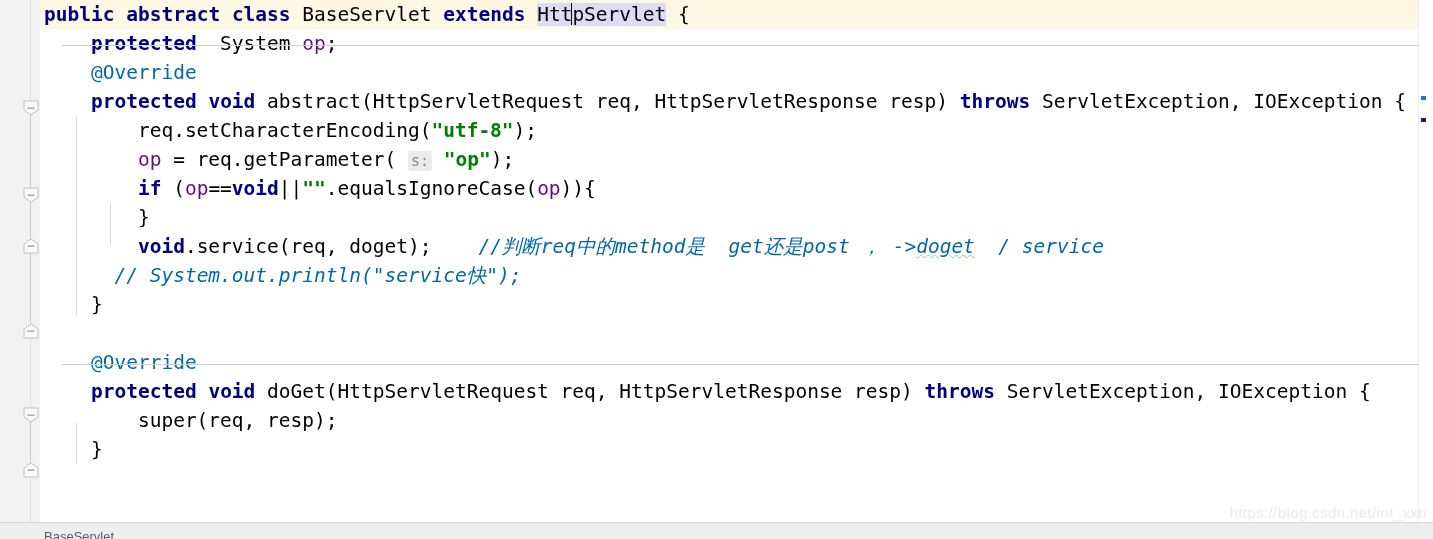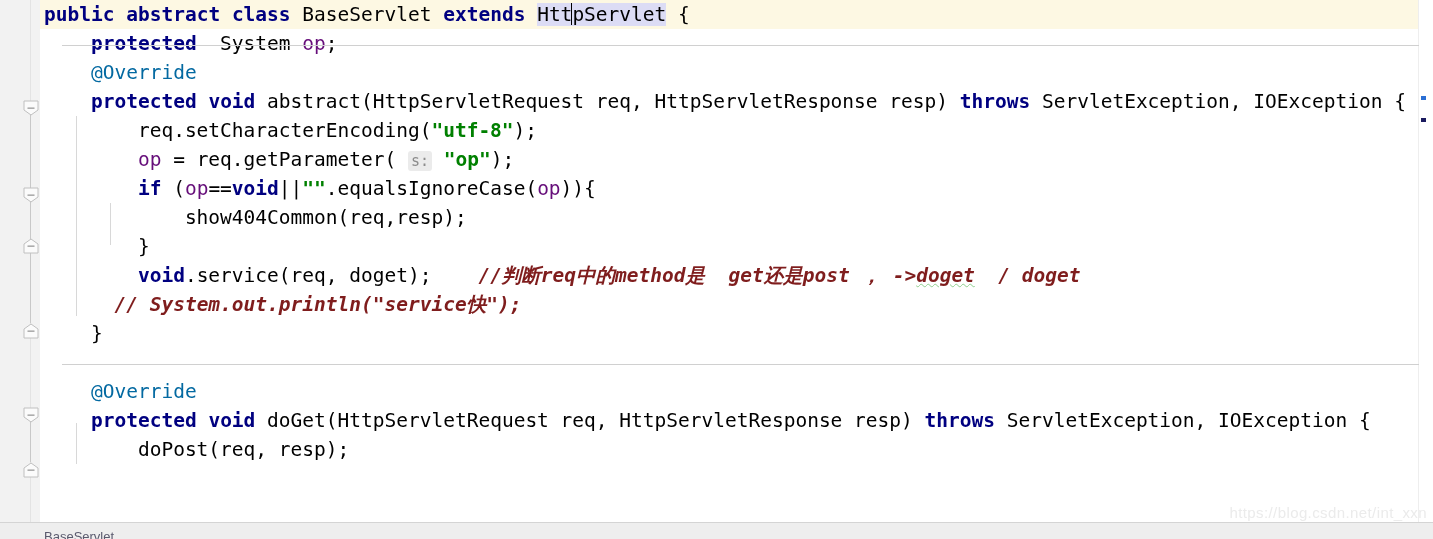--- a/index.html
+++ b/index.html
@@ -47,21 +47,21 @@
   }
 
   
   .iguide{
     position:absolute;width:1px;background:#d8d8d8;z-index:1;
   }
 
   
   .kw   {color:#000080;font-weight:bold;}
   .str  {color:#008000;font-weight:bold;}
-  .cmt  {color:#7f1d1d;font-style:italic;font-weight:bold;}
+  .cmt  {color:#0369a1;font-style:italic;}
   .ann  {color:#0369a1;}
   .fld  {color:#660e7a;font-weight:normal;}
   .pln  {color:#000000;}
   .hl   {background:#dcdcf5;}
   .hint {
     background:#ebebeb;color:#8c8c8c;border-radius:3px;
     font-size:15px;padding:1px 3px;font-style:normal;
   }
   .squig{
     text-decoration:underline;
@@ -160,29 +160,28 @@
     <div class="sep" style="top:364px;"></div>
 
     <div id="code-lines">
         <div class="line current"><span class="txt"><span class="kw">public</span><span class="pln"> </span><span class="kw">abstract</span><span class="pln"> </span><span class="kw">class</span><span class="pln"> BaseServlet </span><span class="kw">extends</span><span class="pln"> </span><span class="pln hl">Htt</span><span class="caret"></span><span class="pln hl">pServlet</span><span class="pln"> {</span></span></div>
         <div class="line"><span class="txt"><span class="pln">    </span><span class="kw">protected</span><span class="pln">  System </span><span class="fld">op</span><span class="pln">;</span></span></div>
         <div class="line"><span class="txt"><span class="pln">    </span><span class="ann">@Override</span></span></div>
         <div class="line"><span class="txt"><span class="pln">    </span><span class="kw">protected</span><span class="pln"> </span><span class="kw">void</span><span class="pln"> abstract(HttpServletRequest req, HttpServletResponse resp) </span><span class="kw">throws</span><span class="pln"> ServletException, IOException {</span></span></div>
         <div class="line"><span class="txt"><span class="pln">        req.setCharacterEncoding(</span><span class="str">"utf-8"</span><span class="pln">);</span></span></div>
         <div class="line"><span class="txt"><span class="pln">        </span><span class="fld">op</span><span class="pln"> = req.getParameter( </span><span class="hint">s:</span><span class="pln"> </span><span class="str">"op"</span><span class="pln">);</span></span></div>
         <div class="line"><span class="txt"><span class="pln">        </span><span class="kw">if</span><span class="pln"> (</span><span class="fld">op</span><span class="pln">==</span><span class="kw">void</span><span class="pln">||</span><span class="str">""</span><span class="pln">.equalsIgnoreCase(</span><span class="fld">op</span><span class="pln">)){</span></span></div>
-        <div class="line"><span class="txt"><span class="pln">            show404Common(req,resp);</span></span></div>
         <div class="line"><span class="txt"><span class="pln">        }</span></span></div>
-        <div class="line"><span class="txt"><span class="pln">        </span><span class="kw">void</span><span class="pln">.service(req, doget);    </span><span class="cmt">//判断req中的method是  get还是post ， -&gt;</span><span class="cmt squig">doget</span><span class="cmt">  / doget</span></span></div>
+        <div class="line"><span class="txt"><span class="pln">        </span><span class="kw">void</span><span class="pln">.service(req, doget);    </span><span class="cmt">//判断req中的method是  get还是post ， -&gt;</span><span class="cmt squig">doget</span><span class="cmt">  / service</span></span></div>
         <div class="line"><span class="txt"><span class="pln">      </span><span class="cmt">// System.out.println("service快");</span></span></div>
         <div class="line"><span class="txt"><span class="pln">    }</span></span></div>
         <div class="line"><span class="txt"><span class="pln"> </span></span></div>
         <div class="line"><span class="txt"><span class="pln">    </span><span class="ann">@Override</span></span></div>
         <div class="line"><span class="txt"><span class="pln">    </span><span class="kw">protected</span><span class="pln"> </span><span class="kw">void</span><span class="pln"> doGet(HttpServletRequest req, HttpServletResponse resp) </span><span class="kw">throws</span><span class="pln"> ServletException, IOException {</span></span></div>
-        <div class="line"><span class="txt"><span class="pln">        doPost(req, resp);</span></span></div>
+        <div class="line"><span class="txt"><span class="pln">        super(req, resp);</span></span></div>
         <div class="line"><span class="txt"><span class="pln">    }</span></span></div>
         <div class="line"><span class="txt"><span class="pln"> </span></span></div>
       </div>
   </div>
 
   <div class="stripe">
     <div id="stripe-marks">
         <div class="stripe-mark" style="top: 96px; background: rgb(43, 111, 212);"></div>
         <div class="stripe-mark" style="top: 118px; background: rgb(26, 26, 94);"></div>
       </div>

